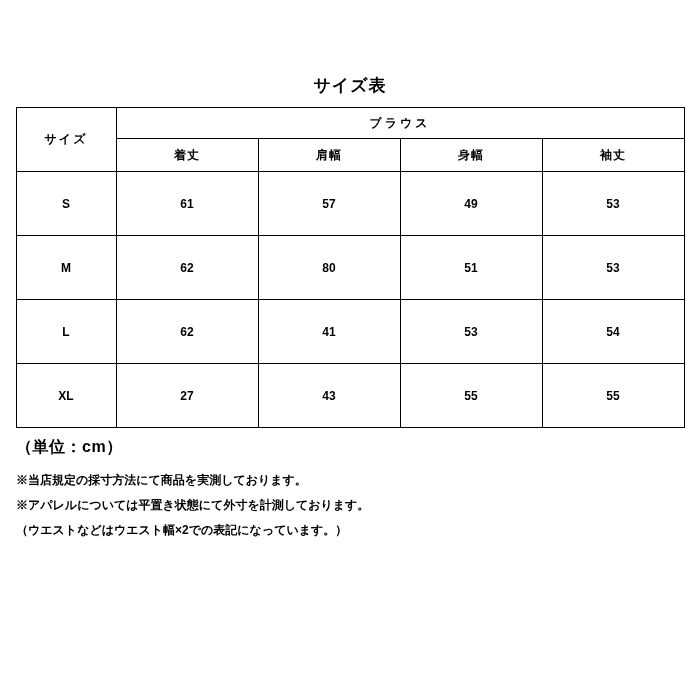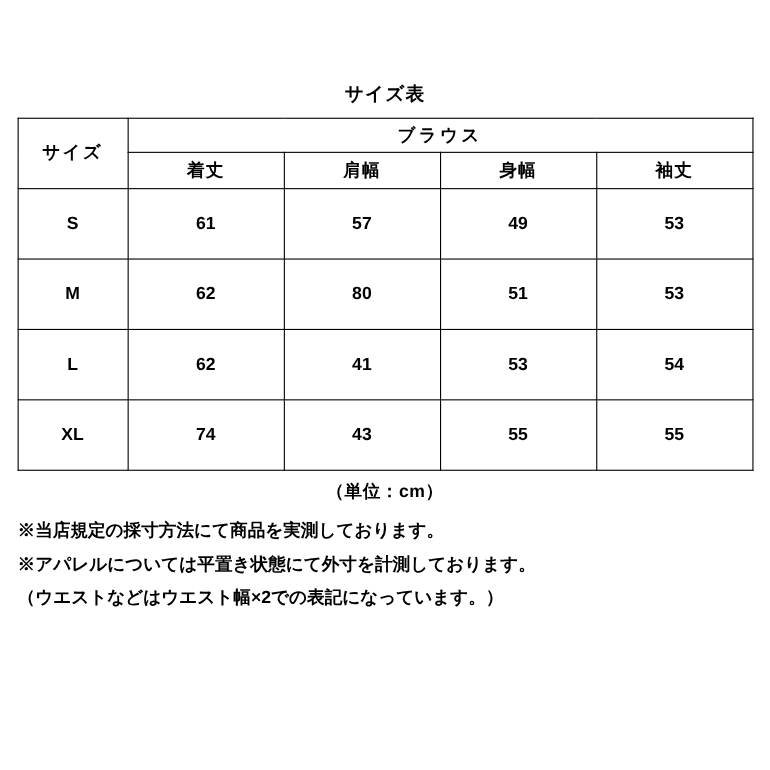--- a/index.html
+++ b/index.html
@@ -32,21 +32,21 @@
     border-collapse: collapse;
     width: 668px;
     margin: 0 auto;
     table-layout: fixed;
   }
   table.size-table td,
   table.size-table th {
     border: 1px solid #000000;
     text-align: center;
     vertical-align: middle;
-    font-size: 16px;
+    font-size: 12px;
     font-weight: bold;
     padding: 0;
   }
   .col-size { width: 100px; }
   .col-m    { width: 142px; }
 
   .head-size-cell {
     height: 62px;
     font-size: 16px;
     letter-spacing: 2px;
@@ -62,34 +62,34 @@
     letter-spacing: 1px;
     font-family: Liberation Serif, serif;
   }
   .body-row td {
     height: 63px;
     font-size: 16px;
   }
   .unit {
     width: 668px;
     margin: 0 auto;
-    text-align: center;
+    text-align: left;
     font-size: 16px;
     font-weight: bold;
     padding-top: 9px;
     letter-spacing: 0.5px;
   }
   .notes {
     width: 668px;
     margin: 0 auto;
     padding-top: 14px;
   }
   .notes p {
     margin: 0 0 9px 0;
-    font-size: 16px;
+    font-size: 12px;
     font-weight: bold;
     line-height: 1.35;
     letter-spacing: 0px;
   }
 </style>
 </head>
 <body>
 
 <div class="page">
 
@@ -131,21 +131,21 @@
       </tr>
       <tr class="body-row">
         <td>L</td>
         <td>62</td>
         <td>41</td>
         <td>53</td>
         <td>54</td>
       </tr>
       <tr class="body-row">
         <td>XL</td>
-        <td>74</td>
+        <td>27</td>
         <td>43</td>
         <td>55</td>
         <td>55</td>
       </tr>
     </tbody>
   </table>
 
   <div class="unit">（単位：cm）</div>
 
   <div class="notes">

